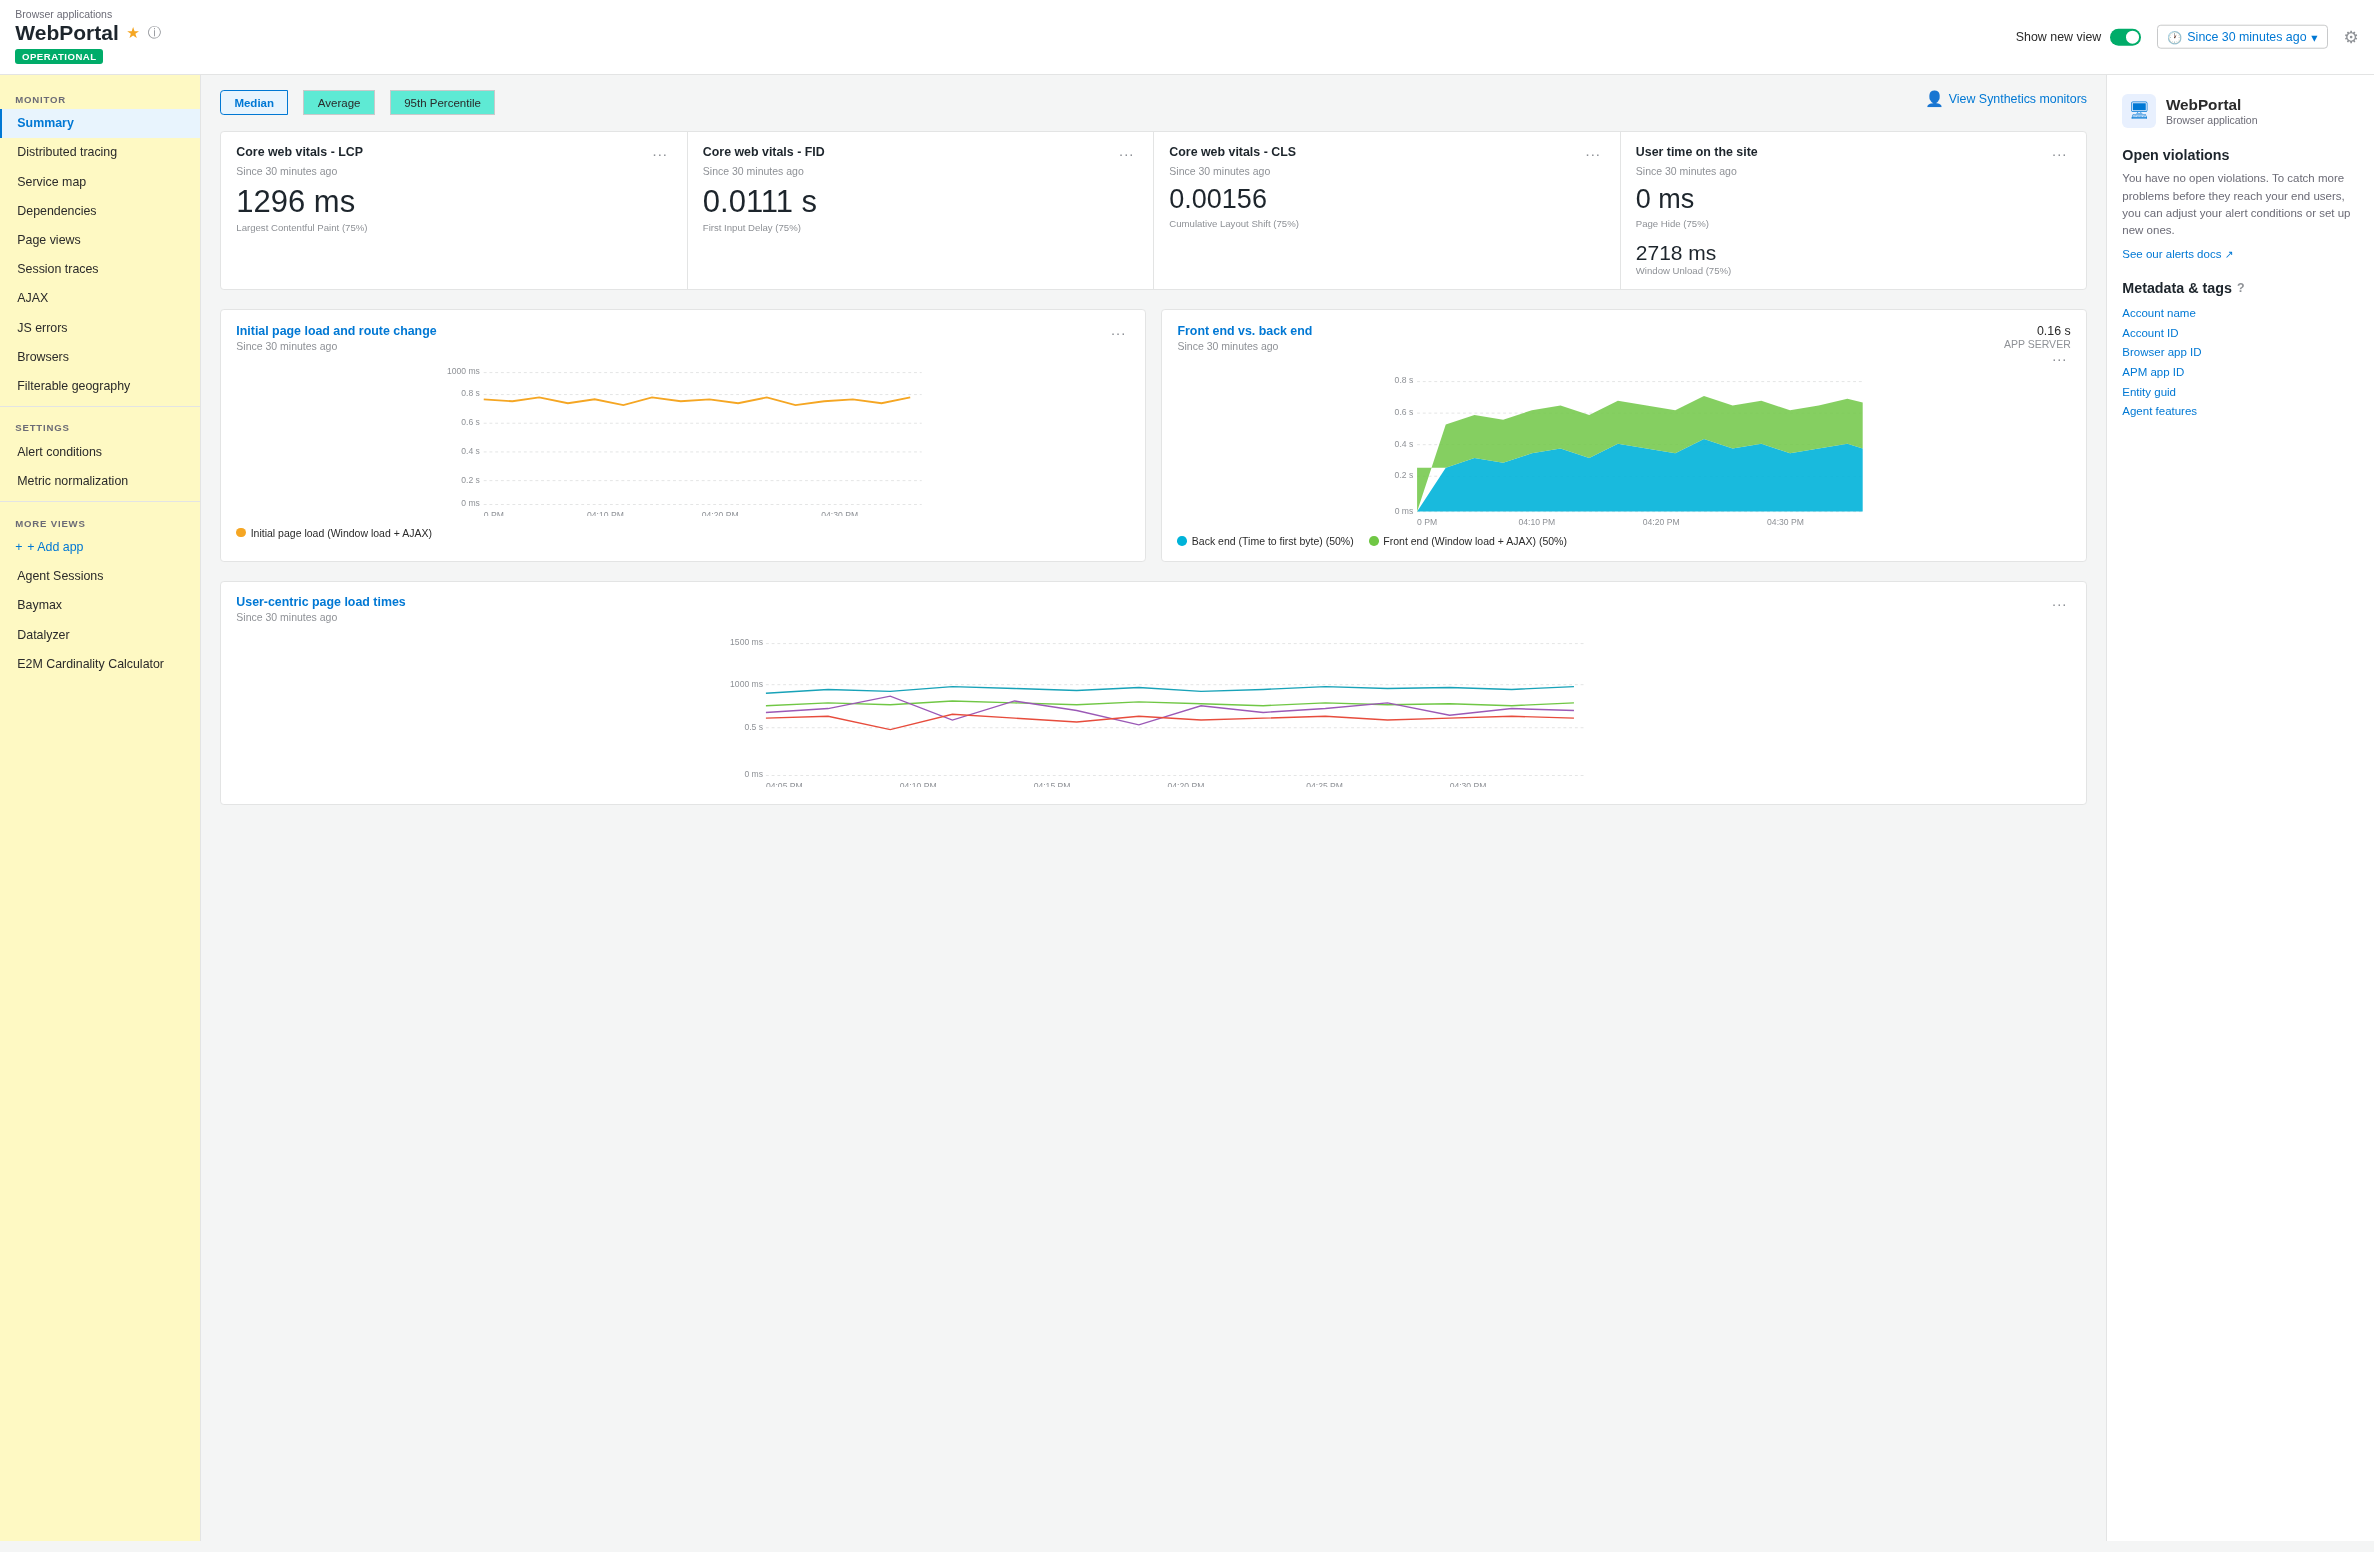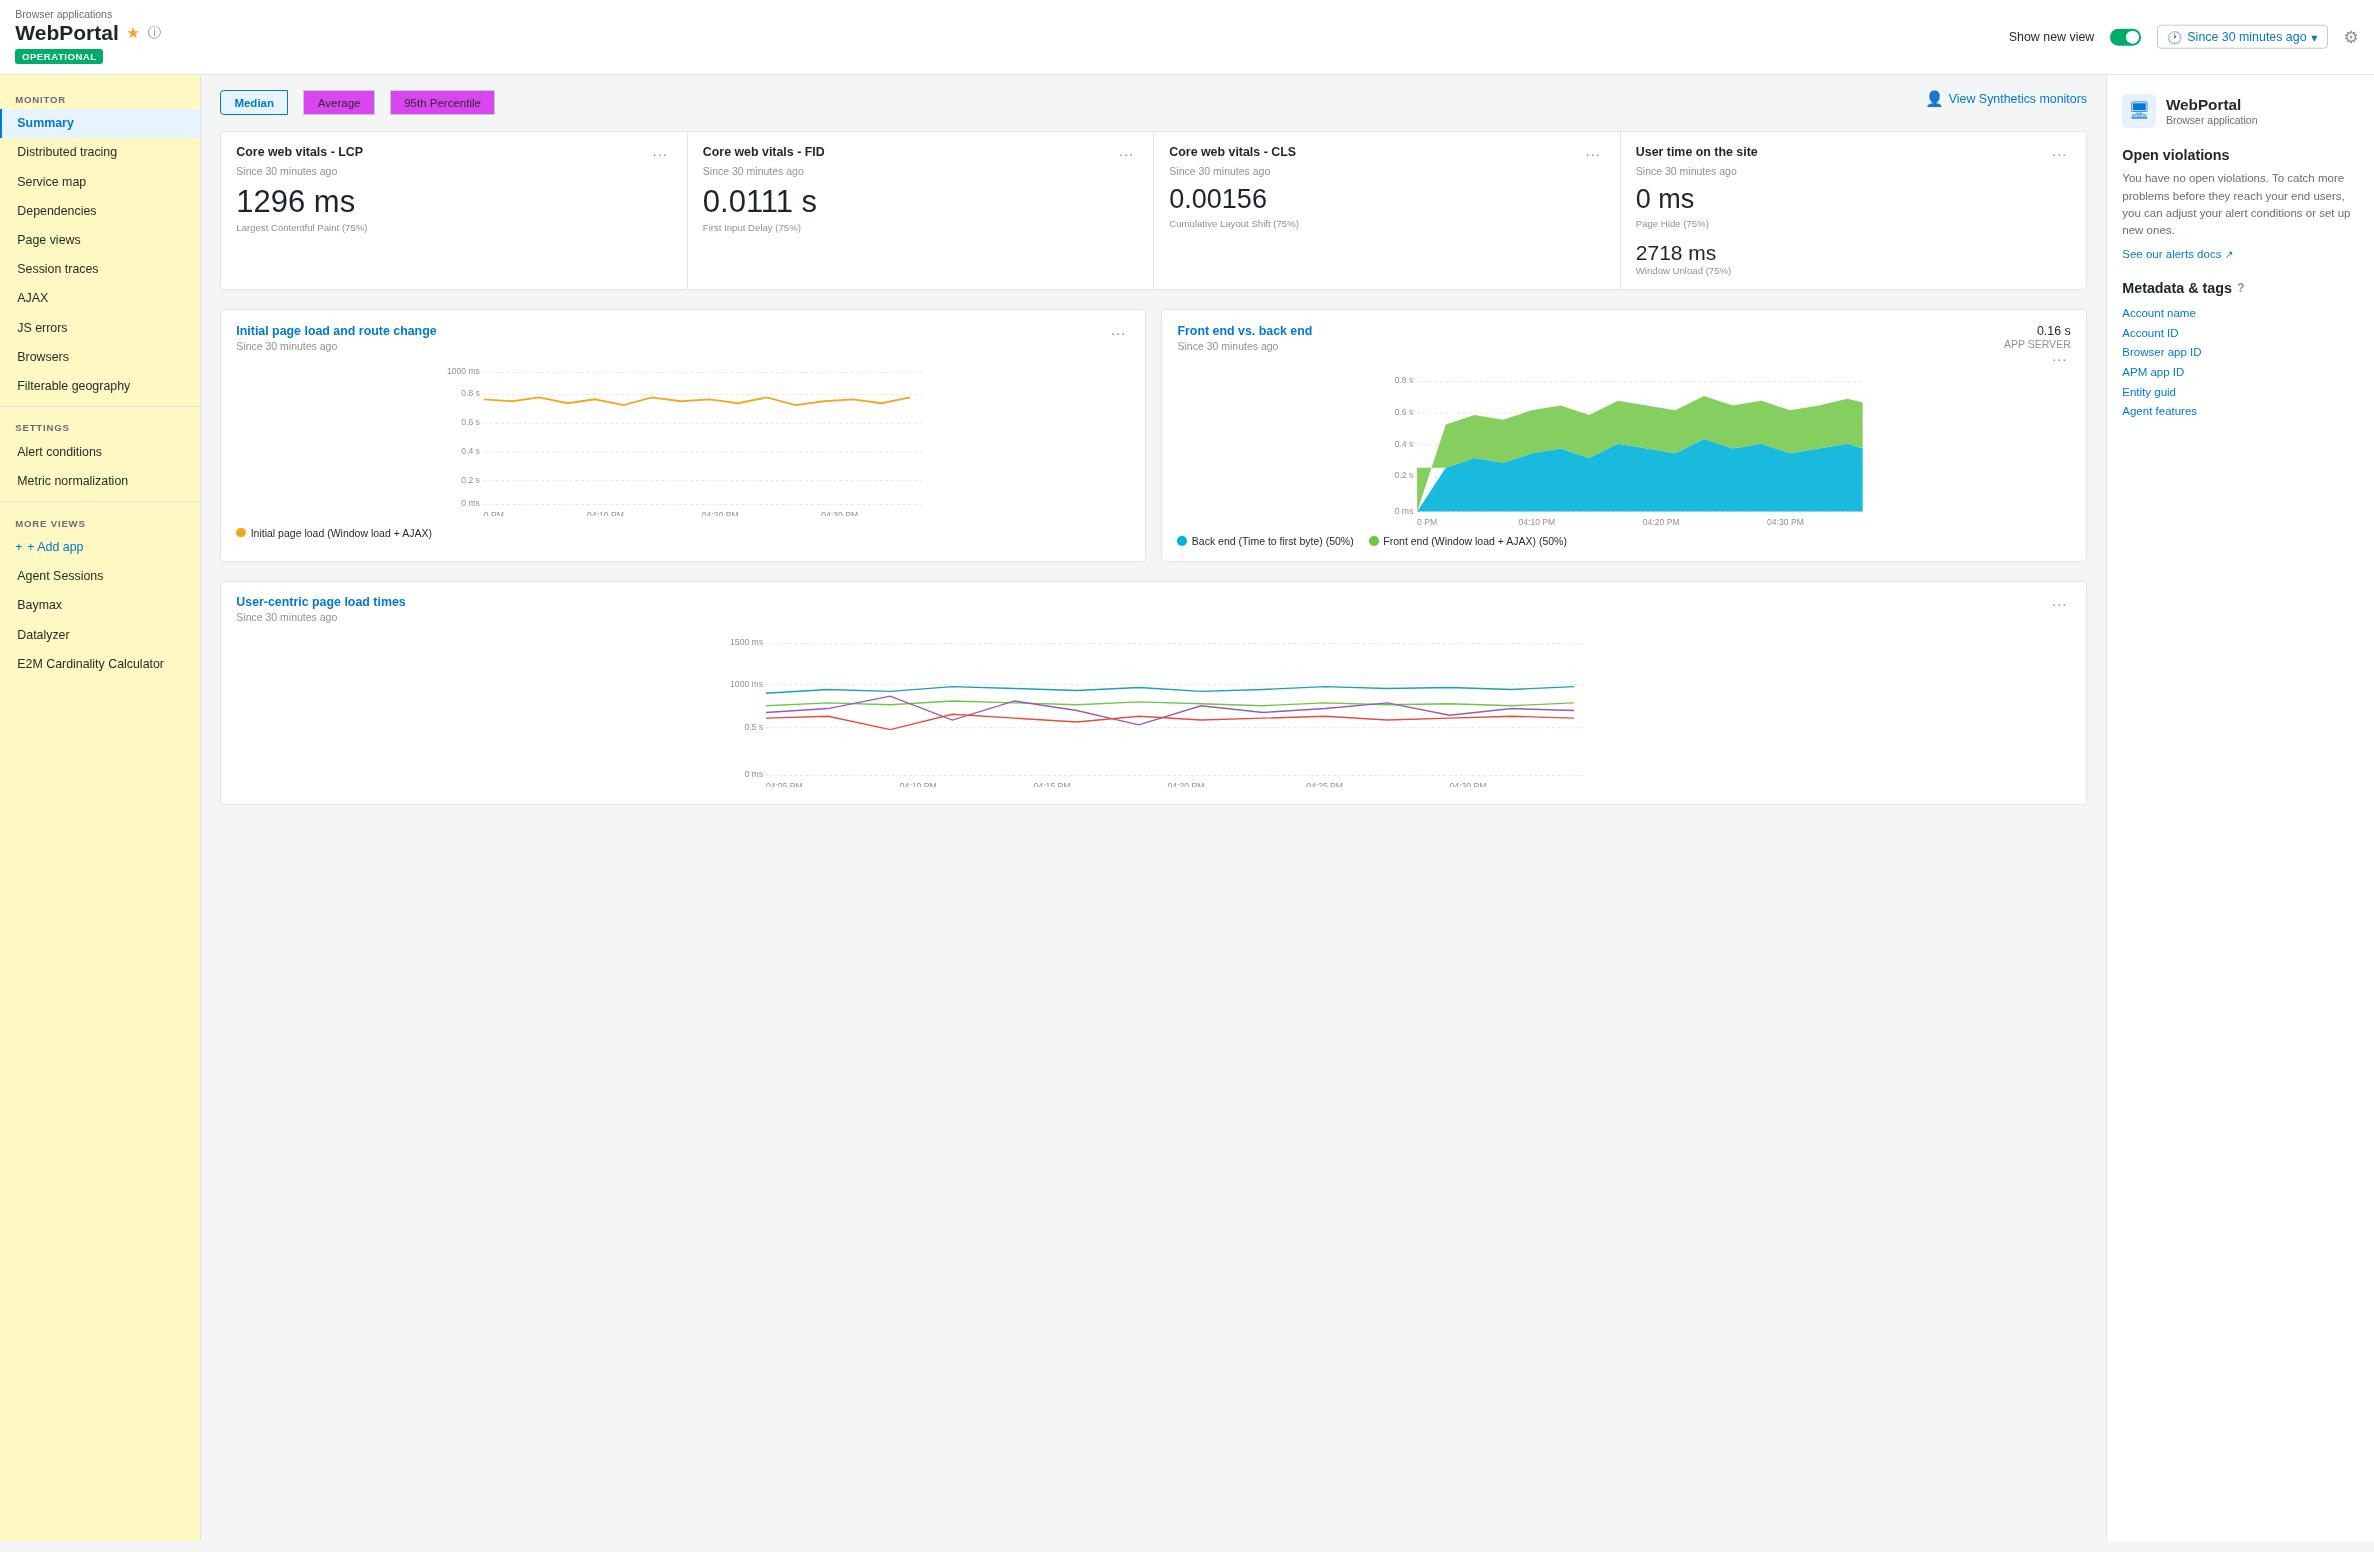--- a/index.html
+++ b/index.html
@@ -32,21 +32,21 @@
       right: 15.3px;
       top: 50%;
       transform: translateY(-50%);
       display: flex;
       align-items: center;
       gap: 15.3px;
     }
     .show-new-view {
       display: flex;
       align-items: center;
-      gap: 16px;
+      gap: 9px;
       font-size: 12.4px;
       color: #2a2a2a;
     }
     .toggle-switch {
       width: 31px;
       height: 17px;
       background: #00ac69;
       border-radius: 8.6px;
       position: relative;
       cursor: pointer;
@@ -166,21 +166,21 @@
     }
 
     
     .content-area { padding: 15.3px 19px; }
 
     
     .tabs-bar { display: flex; gap: 15px; margin-bottom: 15.3px; align-items: flex-start; }
     .tab-btn {
       padding: 5.7px 13.4px;
       border: 1px solid #c8c9ca;
-      background: #d946ef;
+      background: #5eead4;
       cursor: pointer;
       font-size: 11.5px;
       color: #2a2a2a;
     }
     .tab-btn:first-child { border-radius: 3.8px 0 0 3.8px; }
     .tab-btn:last-child { border-radius: 0 3.8px 3.8px 0; }
     .tab-btn.active { background: #e8f4fd; color: #0078d4; border-color: #0078d4; font-weight: 600; }
     .synthetics-link {
       margin-left: auto;
       display: flex; align-items: center; gap: 4.8px;

